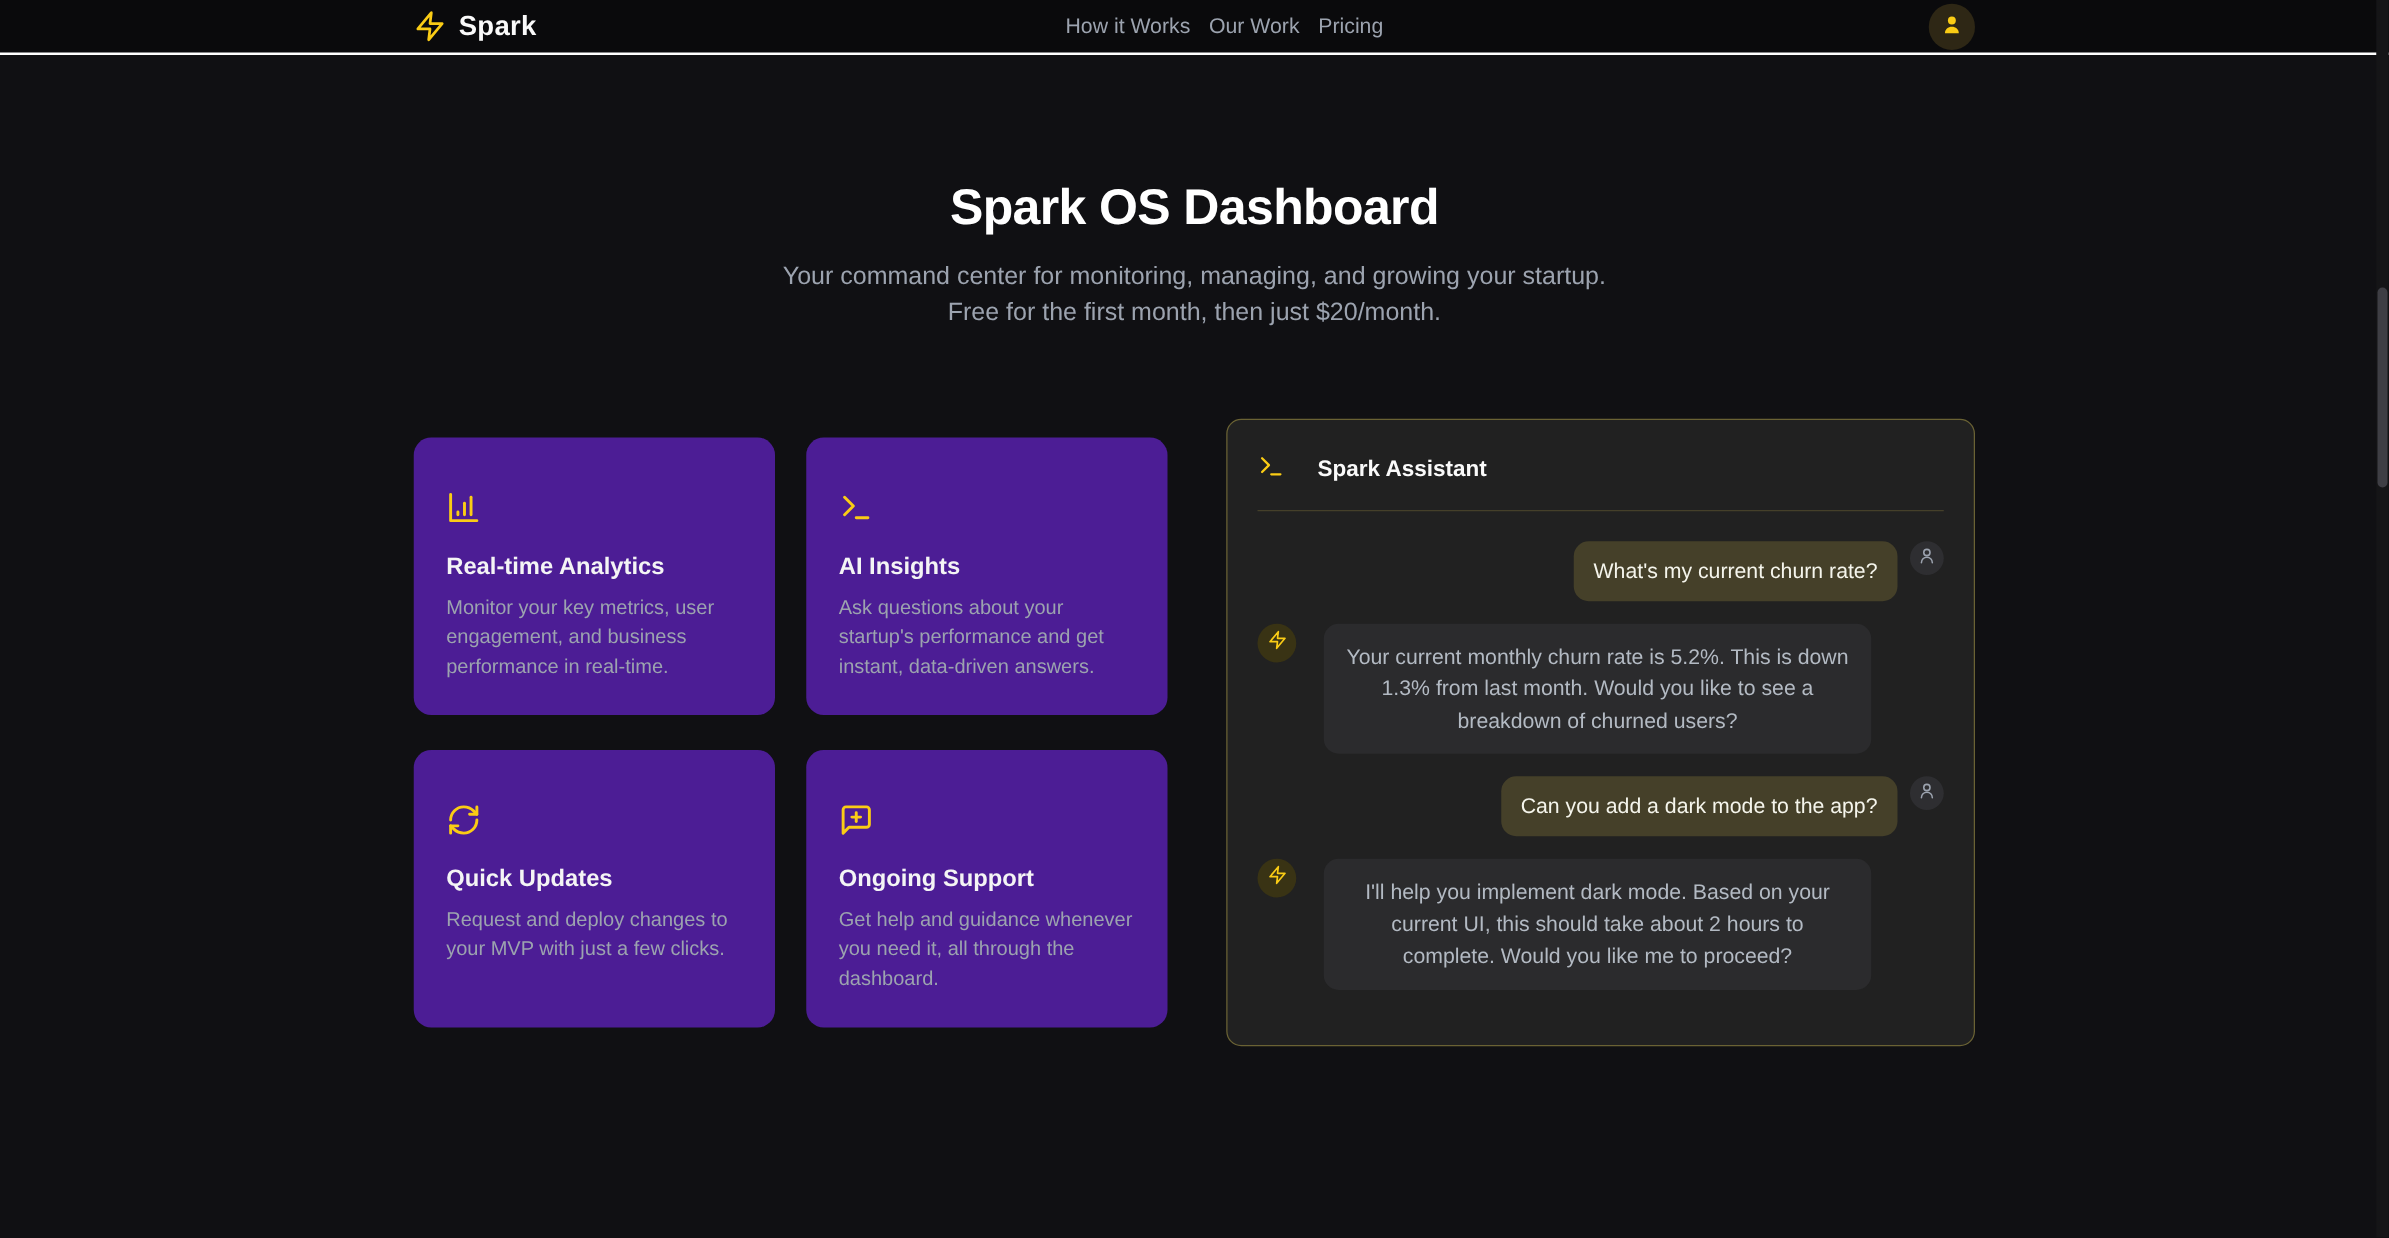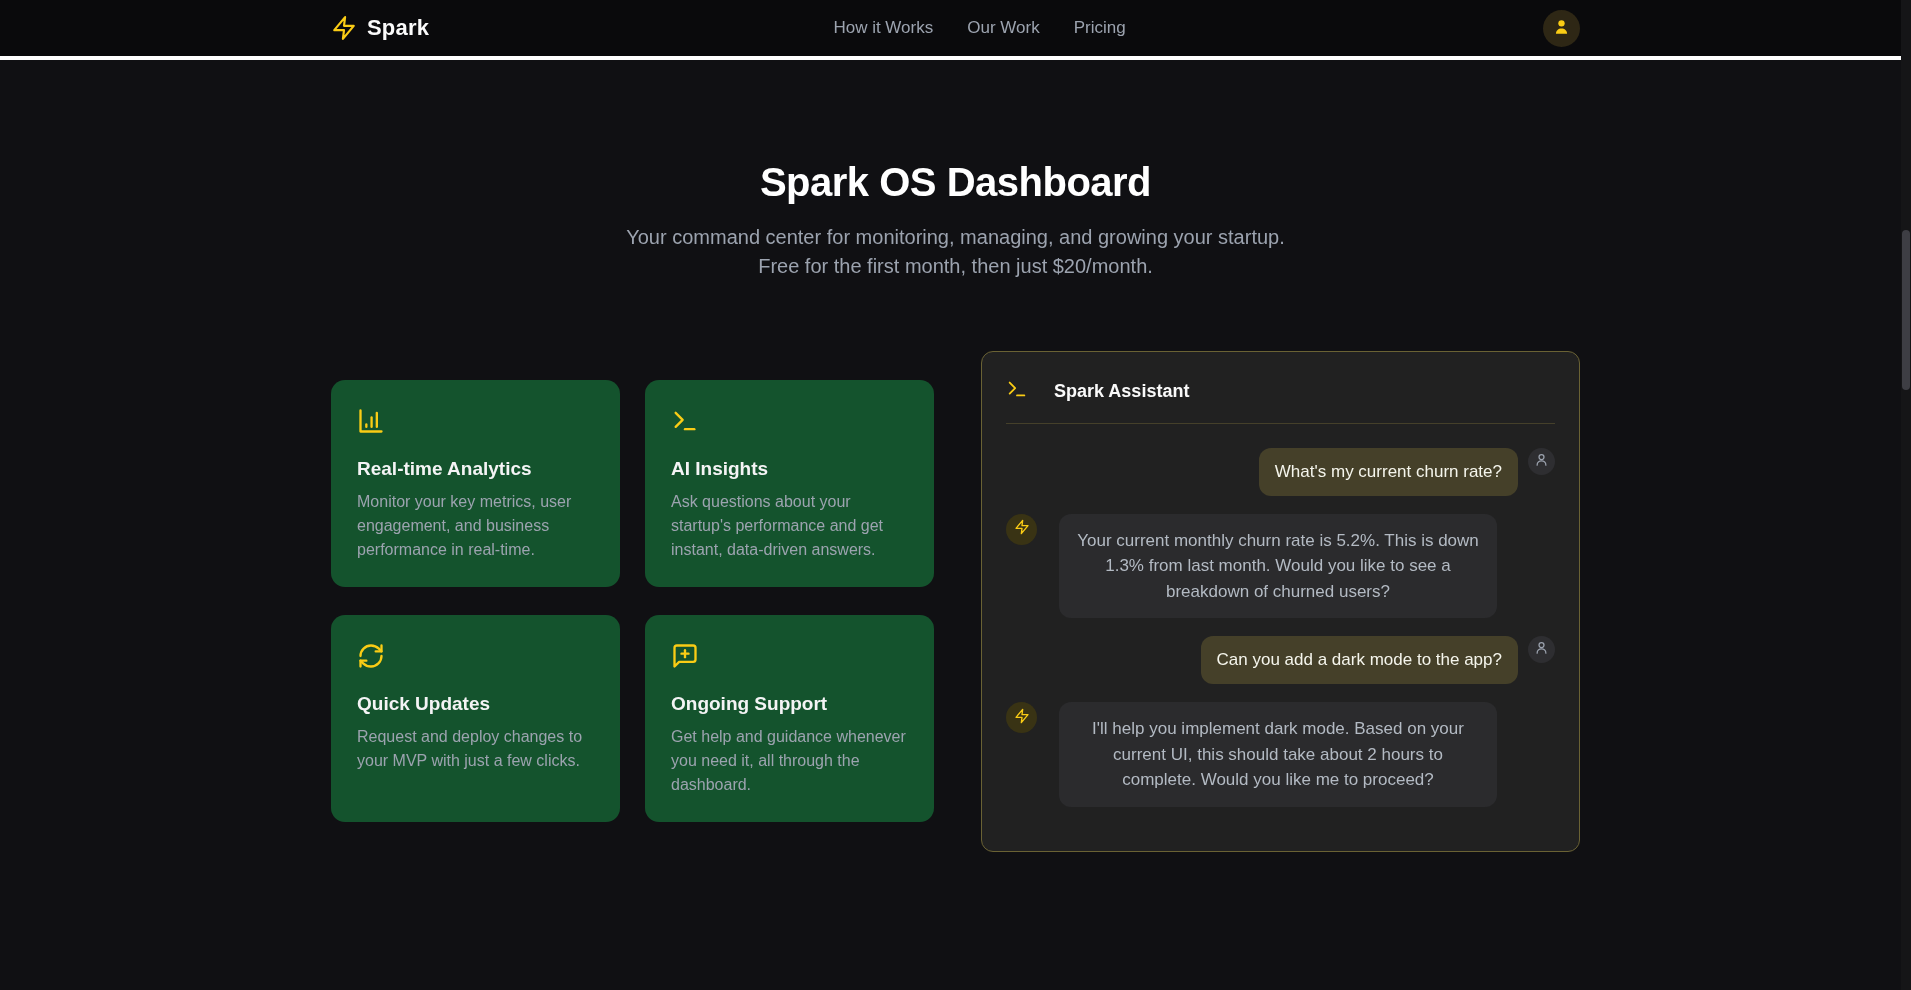--- a/index.html
+++ b/index.html
@@ -6,44 +6,44 @@
   html, body { width: 1911px; height: 990px; }
   body {
     background: #101013;
     font-family: "Liberation Sans", sans-serif;
     color: #fafafa;
     overflow: hidden;
     position: relative;
   }
   
   .topbar {
-    height: 60px;
+    height: 44px;
     background: #0a0a0c;
-    border-bottom: 4px solid #ffffff;
+    border-bottom: 2px solid #ffffff;
     position: relative;
   }
   .topbar-inner {
     width: 1249px;
     margin: 0 auto;
     height: 100%;
     display: flex;
     align-items: center;
     justify-content: space-between;
     position: relative;
   }
   .brand { display: flex; align-items: center; gap: 10px; cursor: pointer; }
   .brand svg { display: block; }
   .brand-name { font-size: 22px; font-weight: 700; color: #fafafa; letter-spacing: 0.2px; }
   .nav {
     position: absolute;
     left: 50%;
     transform: translateX(-50%);
     margin-left: 24px;
     display: flex;
-    gap: 34px;
+    gap: 15px;
   }
   .nav-item { color: #9ca3af; font-size: 17px; cursor: pointer; }
   .avatar-btn {
     width: 37px; height: 37px; border-radius: 50%;
     background: #2e2715;
     display: flex; align-items: center; justify-content: center;
     border: none; cursor: pointer;
   }
   
   .hero { text-align: center; padding-top: 100px; }
@@ -64,23 +64,23 @@
     align-items: center;
   }
   .features-grid {
     width: 603px;
     display: grid;
     grid-template-columns: 289px 289px;
     column-gap: 25px;
     row-gap: 28px;
   }
   .card {
-    background: #14532d;
+    background: #4c1d95;
     border-radius: 14px;
-    padding: 27px 26px 26px;
+    padding: 42px 26px 26px;
   }
   .card-icon { color: #facc15; height: 28px; }
   .card h3 { margin-top: 23px; font-size: 19px; font-weight: 700; color: #f4f4f5; }
   .card p { margin-top: 10px; font-size: 16px; line-height: 1.48; color: #9ca3af; }
   
   .assistant {
     width: 599px;
     background: #212121;
     border: 1px solid #6a6234;
     border-radius: 12px;

